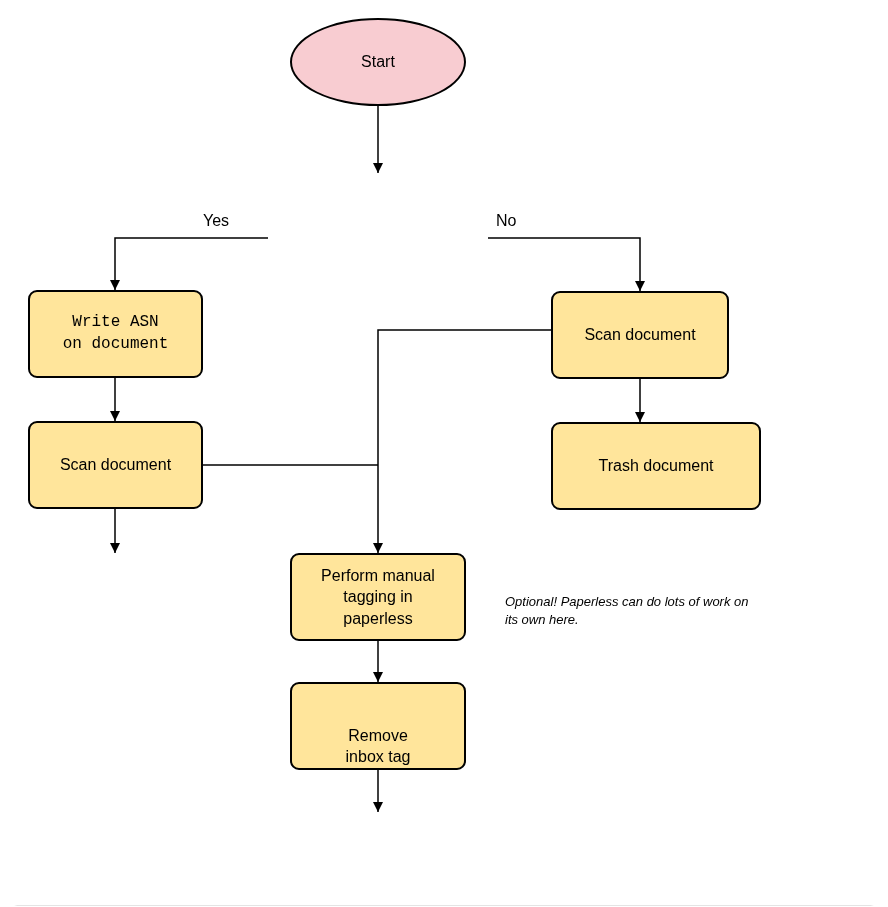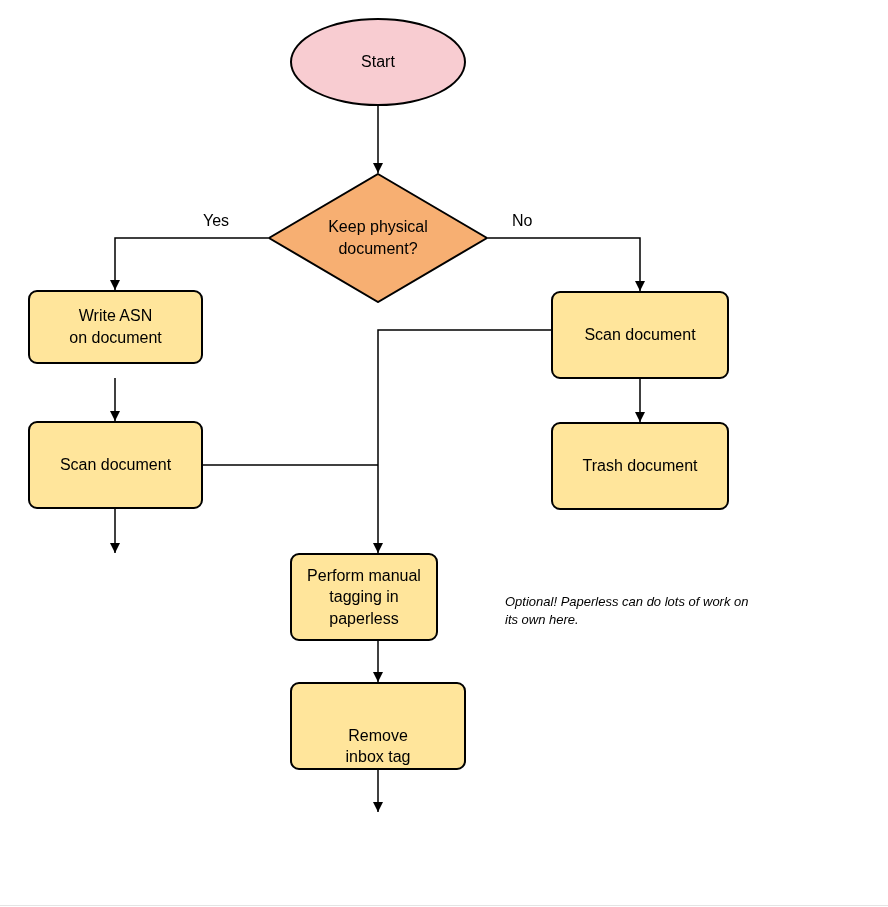--- a/index.html
+++ b/index.html
@@ -7,20 +7,21 @@
     background: #ffffff;
     font-family: "Liberation Sans", sans-serif;
     color: var(--text, #000);
   }
   .canvas {
     position: relative;
     width: 888px;
     height: 907px;
     background: var(--background, #ffffff);
     overflow: hidden;
+    border-radius: 24px;
   }
   .edges {
     position: absolute;
     left: 0; top: 0;
     width: 888px; height: 907px;
     pointer-events: none;
   }
   .edges path.connector {
     fill: none;
     stroke: var(--stroke, #000);
@@ -113,60 +114,53 @@
     <path class="connector" d="M551,330 L378,330 L378,553" marker-end="url(#arrow)"></path>
     <path class="connector" d="M203,465 L378,465"></path>
     <path class="connector" d="M378,641 L378,682" marker-end="url(#arrow)"></path>
     <path class="connector" d="M378,770 L378,812" marker-end="url(#arrow)"></path>
   </svg>
 
   <div class="node terminal" style="left:290px; top:18px; width:176px; height:88px;">
     <span class="label">Start</span>
   </div>
 
-  <div class="node decision" style="left:268px; top:173px; width:220px; height:130px;">
-    <svg viewBox="0 0 220 130" aria-hidden="true">
-      <polygon class="diamond" points="110,1 219,65 110,129 1,65"></polygon>
-    </svg>
-    <span class="label">Keep physical
-document?</span>
-  </div>
 
-  <div class="node process" style="left:28px; top:290px; width:175px; height:74px;">
+  <div class="node process" style="left:28px; top:290px; width:175px; height:88px;font-family:Liberation Mono, monospace;">
     <span class="label">Write ASN
 on document</span>
   </div>
 
   <div class="node process" style="left:551px; top:291px; width:178px; height:88px;">
     <span class="label">Scan document</span>
   </div>
 
   <div class="node process" style="left:28px; top:421px; width:175px; height:88px;">
     <span class="label">Scan document</span>
   </div>
 
-  <div class="node process" style="left:551px; top:422px; width:178px; height:88px;">
+  <div class="node process" style="left:551px; top:422px; width:210px; height:88px;">
     <span class="label">Trash document</span>
   </div>
 
 
-  <div class="node process" style="left:290px; top:553px; width:148px; height:88px;">
+  <div class="node process" style="left:290px; top:553px; width:176px; height:88px;">
     <span class="label">Perform manual
 tagging in
 paperless</span>
   </div>
 
   <div class="node process" style="left:290px; top:682px; width:176px; height:88px;align-items:flex-end;">
     <span class="label">Remove
 inbox tag</span>
   </div>
 
 
   <span class="edge-label" style="left:203px; top:212px; width:50px;">Yes</span>
 
-  <span class="edge-label" style="left:512px; top:212px; width:44px;">No</span>
+  <span class="edge-label" style="left:496px; top:212px; width:44px;">No</span>
 
   <div class="annotation">Optional! Paperless can do lots of work on
 its own here.</div>
 
   <div class="bottom-edge-line"></div>
 
 </div>
 
 </body></html>

